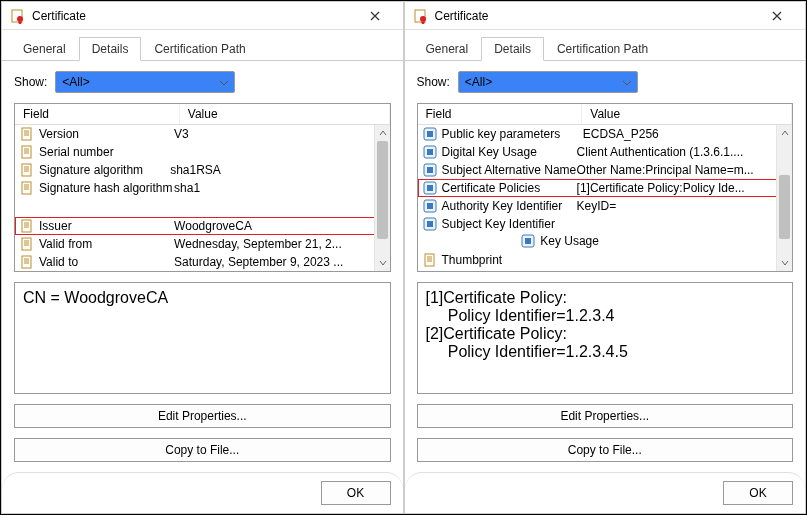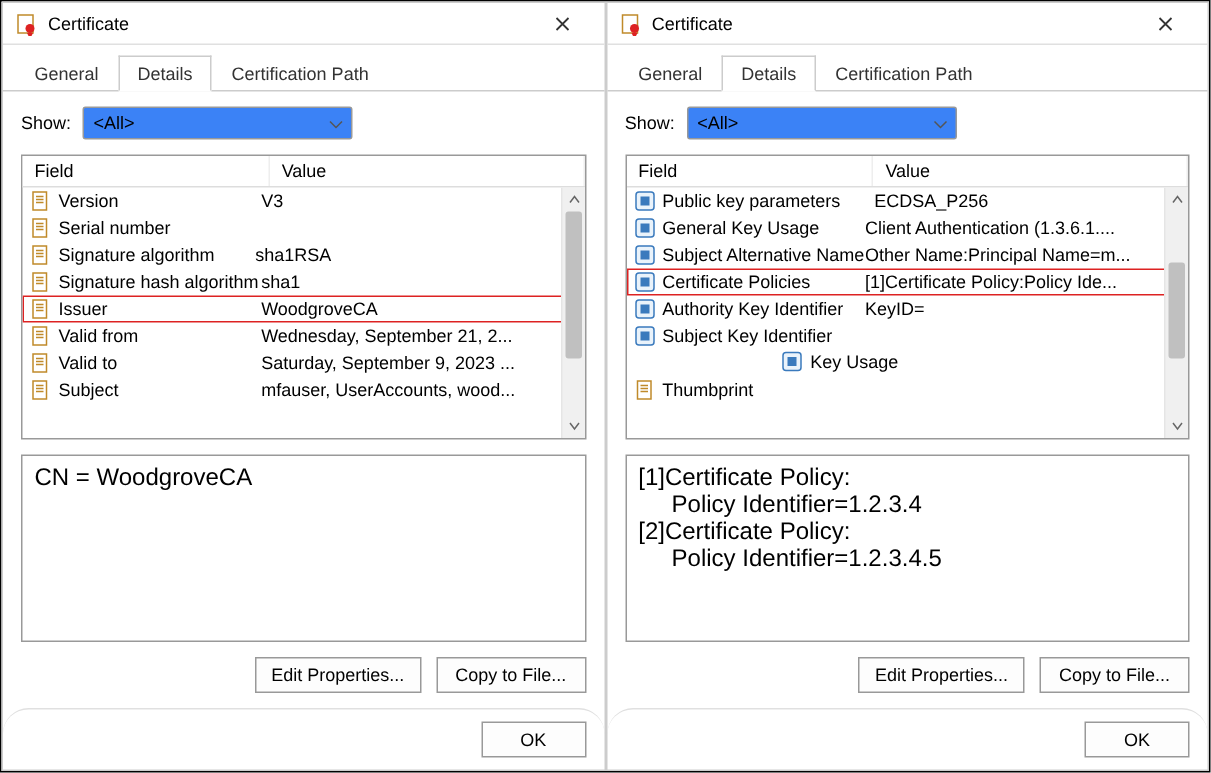--- a/index.html
+++ b/index.html
@@ -163,20 +163,21 @@
     font-size: 16px;
     background: #fff;
     white-space: pre;
     overflow: hidden;
   }
   .btn-row {
     margin-top: 10px;
     display: flex;
     justify-content: flex-end;
     gap: 10px;
+    flex-direction: column;
   }
   .btn {
     min-width: 100px;
     height: 24px;
     border: 1px solid #999;
     background: #fdfdfd;
     font-size: 12px;
     padding: 0 10px;
     display: inline-flex; align-items: center; justify-content: center;
     cursor: pointer;
@@ -292,21 +293,21 @@
                     <rect x="2" y="1" width="9" height="12" fill="#fff" stroke="#c08a2a"></rect>
                     <line x1="4" y1="4" x2="9" y2="4" stroke="#c08a2a"></line>
                     <line x1="4" y1="6" x2="9" y2="6" stroke="#c08a2a"></line>
                     <line x1="4" y1="8" x2="9" y2="8" stroke="#c08a2a"></line>
                   </svg>
                 </span>
                 <span>Signature hash algorithm</span>
               </div>
               <div class="cell-value">sha1</div>
             </div>
-            <div class="tr highlight" style="padding-right: 18px;">
+            <div class="tr highlight" style="padding-right: 18px; margin-top: 20px;">
               <div class="cell-field">
                 <span class="row-icon">
                   <svg width="14" height="14" viewBox="0 0 14 14">
                     <rect x="2" y="1" width="9" height="12" fill="#fff" stroke="#c08a2a"></rect>
                     <line x1="4" y1="4" x2="9" y2="4" stroke="#c08a2a"></line>
                     <line x1="4" y1="6" x2="9" y2="6" stroke="#c08a2a"></line>
                     <line x1="4" y1="8" x2="9" y2="8" stroke="#c08a2a"></line>
                   </svg>
                 </span>
                 <span>Issuer</span>
@@ -440,21 +441,21 @@
               <div class="cell-value">ECDSA_P256</div>
             </div>
             <div class="tr" style="padding-right: 18px;">
               <div class="cell-field">
                 <span class="row-icon">
                   <svg width="14" height="14" viewBox="0 0 14 14">
                     <rect x="1" y="1" width="12" height="12" rx="2" fill="#eaf3fb" stroke="#3a7abd"></rect>
                     <rect x="4" y="4" width="6" height="6" fill="#3a7abd"></rect>
                   </svg>
                 </span>
-                <span>General Key Usage</span>
+                <span>Digital Key Usage</span>
               </div>
               <div class="cell-value">Client Authentication (1.3.6.1....</div>
             </div>
             <div class="tr" style="padding-right: 18px;">
               <div class="cell-field">
                 <span class="row-icon">
                   <svg width="14" height="14" viewBox="0 0 14 14">
                     <rect x="1" y="1" width="12" height="12" rx="2" fill="#eaf3fb" stroke="#3a7abd"></rect>
                     <rect x="4" y="4" width="6" height="6" fill="#3a7abd"></rect>
                   </svg>

